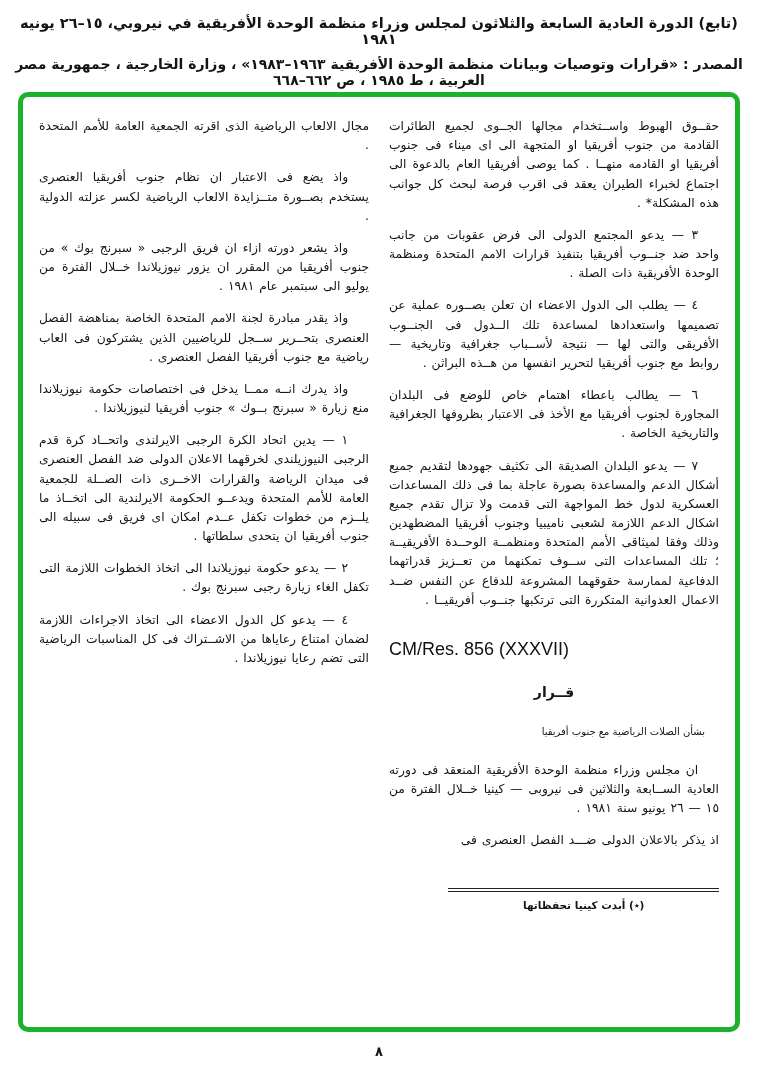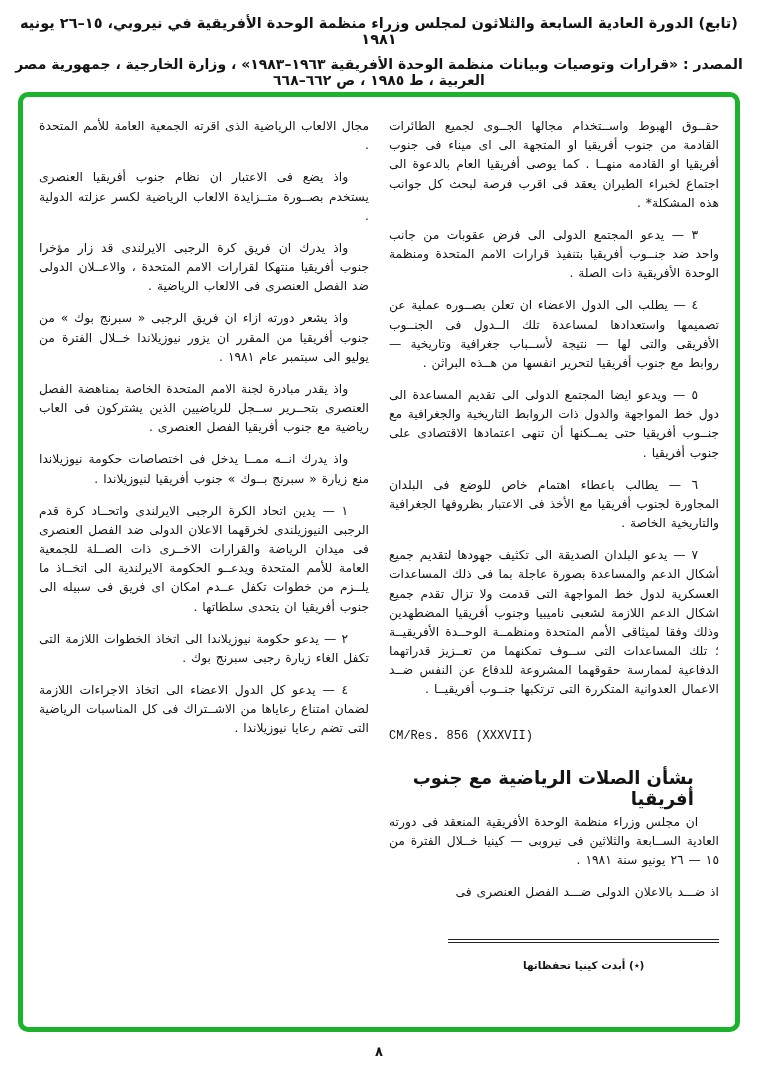--- a/index.html
+++ b/index.html
@@ -25,30 +25,30 @@
 
   .para {
     font-size:12.3px; line-height:1.56; text-align:justify;
     margin:0 0 13px 0; word-spacing:1px;
   }
   .para.indent { text-indent:1.7em; }
   .b { font-weight:normal; }
 
   .ref-line {
     direction:ltr; text-align:left;
-    font-family:Liberation Mono, monospace;
-    font-size:12px; margin:16px 0 6px 0; color:#111;
+    font-family:Liberation Sans, sans-serif;
+    font-size:18px; margin:16px 0 6px 0; color:#111;
   }
   .heading { text-align:center; font-weight:bold; font-size:14px; margin:18px 0 8px 0; }
-  .subheading { font-weight:bold; font-size:18px; margin:18px 1.4em 4px 0; }
+  .subheading { font-weight:normal; font-size:10px; margin:18px 1.4em 24px 0; }
 
   .footnote {
     margin-top:24px; width:82%;
     border-top:4px double #222;
-    padding-top:16px; text-align:center;
+    padding-top:7px; text-align:center;
     font-size:10.5px; font-weight:bold;
   }
 
   .pageno {
     position:absolute; top:1044px; left:0; width:100%;
     text-align:center; font-size:13px; font-weight:bold;
   }
 </style>
 </head>
 <body>
@@ -57,33 +57,32 @@
   <div class="h1">(تابع) الدورة العادية السابعة والثلاثون لمجلس وزراء منظمة الوحدة الأفريقية في نيروبي، ١٥–٢٦ يونيه ١٩٨١</div>
   <div class="h2">المصدر : «قرارات وتوصيات وبيانات منظمة الوحدة الأفريقية ١٩٦٣–١٩٨٣» ، وزارة الخارجية ، جمهورية مصر العربية ، ط ١٩٨٥ ، ص ٦٦٢–٦٦٨</div>
 </div>
 
 <div class="frame">
   <div class="cols">
     <div class="col">
         <p class="para"><span>حقــوق الهبوط واســتخدام مجالها الجــوى لجميع الطائرات القادمة من جنوب أفريقيا او المتجهة الى اى ميناء فى جنوب أفريقيا او القادمه منهــا . كما يوصى أفريقيا العام بالدعوة الى اجتماع لخبراء الطيران يعقد فى اقرب فرصة لبحث كل جوانب هذه المشكلة* .</span></p>
         <p class="para indent"><span>٣ — يدعو المجتمع الدولى الى فرض عقوبات من جانب واحد ضد جنــوب أفريقيا بتنفيذ قرارات الامم المتحدة ومنظمة الوحدة الأفريقية ذات الصلة .</span></p>
         <p class="para indent"><span>٤ — يطلب الى الدول الاعضاء ان تعلن بصــوره عملية عن تصميمها واستعدادها لمساعدة تلك الــدول فى الجنــوب الأفريقى والتى لها — نتيجة لأســباب جغرافية وتاريخية — روابط مع جنوب أفريقيا لتحرير انفسها من هــذه البراثن .</span></p>
-        <p class="para indent"><span>٥ — ويدعو ايضا المجتمع الدولى الى تقديم المساعدة الى دول خط المواجهة والدول ذات الروابط التاريخية والجغرافية مع جنــوب أفريقيا حتى يمــكنها أن تنهى اعتمادها الاقتصادى على جنوب أفريقيا .</span></p>
         <p class="para indent"><span>٦ — يطالب باعطاء اهتمام خاص للوضع فى البلدان المجاورة لجنوب أفريقيا مع الأخذ فى الاعتبار بظروفها الجغرافية والتاريخية الخاصة .</span></p>
         <p class="para indent"><span>٧ — يدعو البلدان الصديقة الى تكثيف جهودها لتقديم جميع أشكال الدعم والمساعدة بصورة عاجلة بما فى ذلك المساعدات العسكرية لدول خط المواجهة التى قدمت ولا تزال تقدم جميع اشكال الدعم اللازمة لشعبى ناميبيا وجنوب أفريقيا المضطهدين وذلك وفقا لميثاقى الأمم المتحدة ومنظمــة الوحــدة الأفريقيــة ؛ تلك المساعدات التى ســوف تمكنهما من تعــزيز قدراتهما الدفاعية لممارسة حقوقهما المشروعة للدفاع عن النفس ضــد الاعمال العدوانية المتكررة التى ترتكبها جنــوب أفريقيــا .</span></p>
         <div class="ref-line">CM/Res. 856 (XXXVII)</div>
+        <div class="heading">قــرار</div>
         <div class="subheading">بشأن الصلات الرياضية مع جنوب أفريقيا</div>
         <p class="para indent"><span>ان مجلس وزراء منظمة الوحدة الأفريقية المنعقد فى دورته العادية الســابعة والثلاثين فى نيروبى — كينيا خــلال الفترة من ١٥ — ٢٦ يونيو سنة ١٩٨١ .</span></p>
-        <p class="para"><span class="b">اذ ضـــد</span><span> بالاعلان الدولى ضـــد </span><span class="b">الفصل العنصرى</span><span> فى</span></p>
+        <p class="para"><span class="b">اذ يذكر</span><span> بالاعلان الدولى ضـــد </span><span class="b">الفصل العنصرى</span><span> فى</span></p>
         <div class="footnote">(٭) أبدت كينيا تحفظاتها</div>
       </div>
     <div class="col">
         <p class="para"><span>مجال الالعاب الرياضية الذى اقرته الجمعية العامة للأمم المتحدة .</span></p>
         <p class="para indent"><span class="b">واذ يضع فى الاعتبار</span><span> ان نظام جنوب أفريقيا العنصرى يستخدم بصــورة متــزايدة الالعاب الرياضية لكسر عزلته الدولية .</span></p>
-        <p class="para indent"><span class="b">واذ يدرك</span><span> ان فريق كرة الرجبى الايرلندى قد زار مؤخرا جنوب أفريقيا منتهكا لقرارات الامم المتحدة ، والاعــلان الدولى ضد </span><span class="b">الفصل العنصرى</span><span> فى الالعاب الرياضية .</span></p>
         <p class="para indent"><span class="b">واذ يشعر دورته</span><span> ازاء ان فريق الرجبى « سبرنج بوك » من جنوب أفريقيا من المقرر ان يزور نيوزيلاندا خــلال الفترة من يوليو الى سبتمبر عام ١٩٨١ .</span></p>
         <p class="para indent"><span class="b">واذ يقدر</span><span> مبادرة لجنة الامم المتحدة الخاصة بمناهضة الفصل العنصرى بتحــرير ســجل للرياضيين الذين يشتركون فى العاب رياضية مع جنوب أفريقيا الفصل العنصرى .</span></p>
         <p class="para indent"><span>واذ يدرك انــه ممــا يدخل فى اختصاصات حكومة نيوزيلاندا منع زيارة « سبرنج بــوك » جنوب أفريقيا لنيوزيلاندا .</span></p>
         <p class="para indent"><span>١ — يدين اتحاد الكرة الرجبى الايرلندى واتحــاد كرة قدم الرجبى النيوزيلندى لخرقهما الاعلان الدولى ضد الفصل العنصرى فى ميدان الرياضة والقرارات الاخــرى ذات الصــلة للجمعية العامة للأمم المتحدة ويدعــو الحكومة الايرلندية الى اتخــاذ ما يلــزم من خطوات تكفل عــدم امكان اى فريق فى سبيله الى جنوب أفريقيا ان يتحدى سلطاتها .</span></p>
         <p class="para indent"><span>٢ — يدعو حكومة نيوزيلاندا الى اتخاذ الخطوات اللازمة التى تكفل الغاء زيارة رجبى سبرنج بوك .</span></p>
         <p class="para indent"><span>٤ — يدعو كل الدول الاعضاء الى اتخاذ الاجراءات اللازمة لضمان امتناع رعاياها من الاشــتراك فى كل المناسبات الرياضية التى تضم رعايا نيوزيلاندا .</span></p>
       </div>
   </div>
 </div>
 

